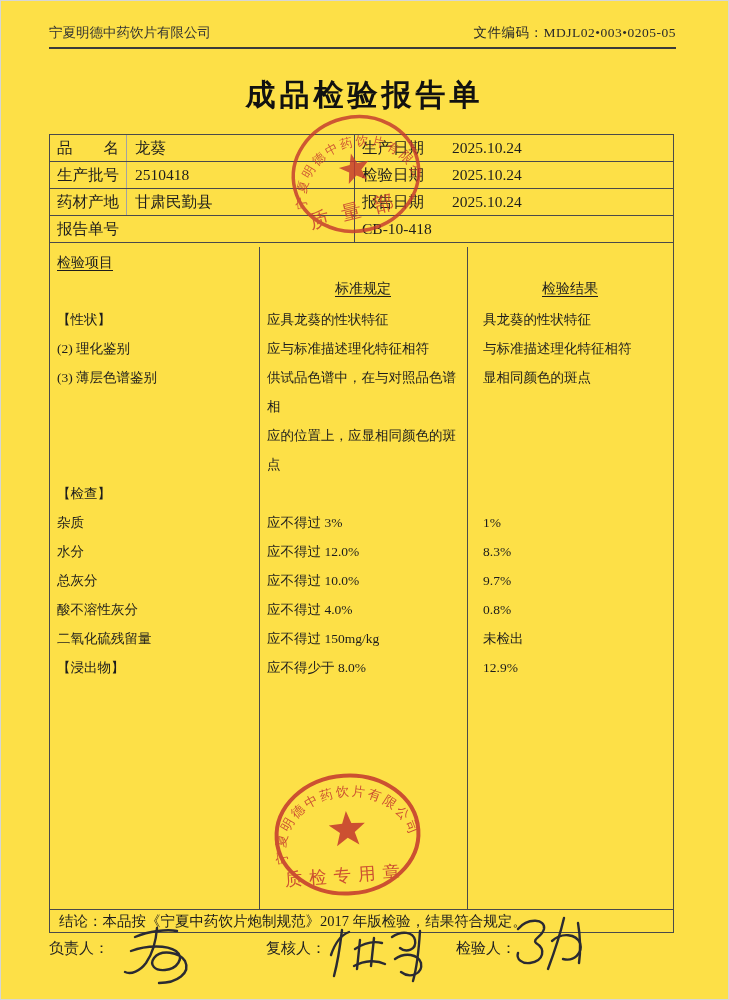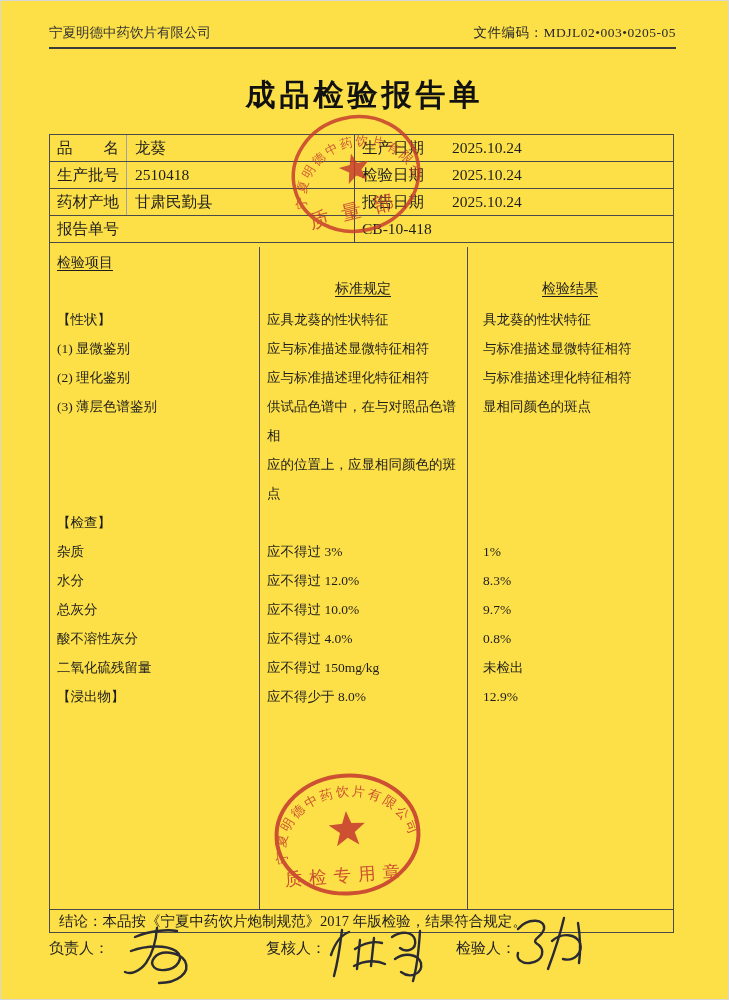--- a/index.html
+++ b/index.html
@@ -122,25 +122,20 @@
       <div class="h h3"><span>检验结果</span></div>
     </div>
 
     <div class="mbody">
       <div class="mrow">
           <div class="mi">【性状】</div>
           <div class="ms">应具龙葵的性状特征</div>
           <div class="mr">具龙葵的性状特征</div>
         </div>
       <div class="mrow">
-          <div class="mi">(1) 显微鉴别</div>
-          <div class="ms">应与标准描述显微特征相符</div>
-          <div class="mr">与标准描述显微特征相符</div>
-        </div>
-      <div class="mrow">
           <div class="mi">(2) 理化鉴别</div>
           <div class="ms">应与标准描述理化特征相符</div>
           <div class="mr">与标准描述理化特征相符</div>
         </div>
       <div class="mrow">
           <div class="mi">(3) 薄层色谱鉴别</div>
           <div class="ms">供试品色谱中，在与对照品色谱相
 应的位置上，应显相同颜色的斑点</div>
           <div class="mr">显相同颜色的斑点</div>
         </div>

